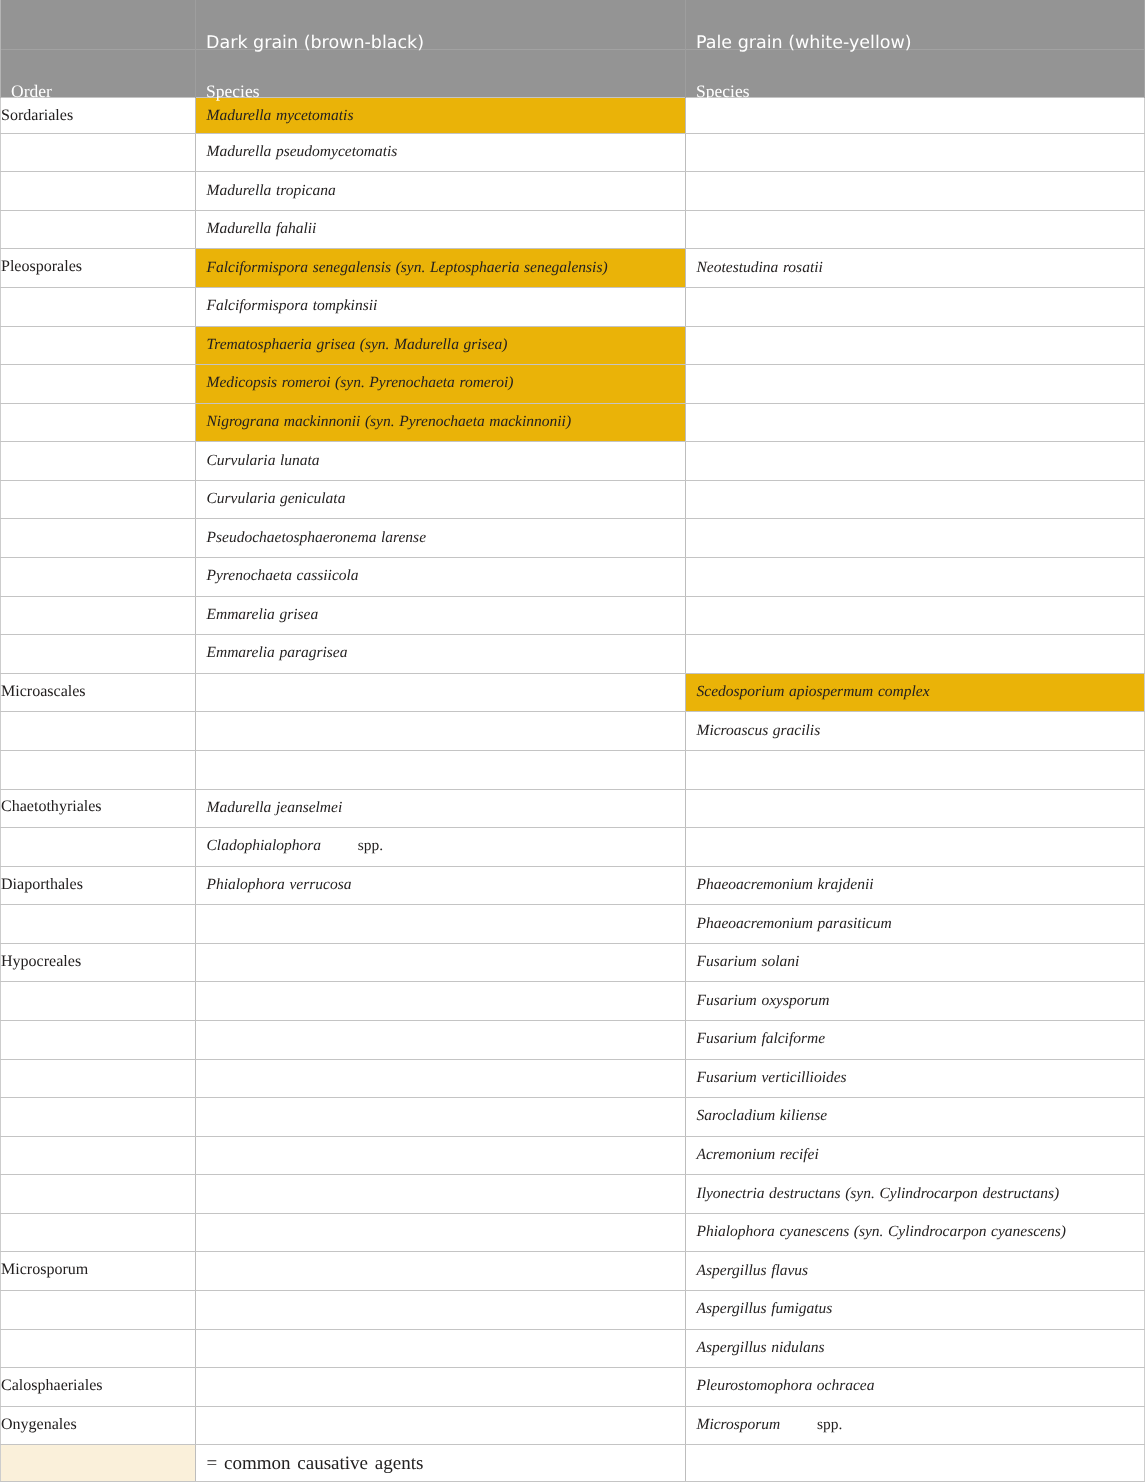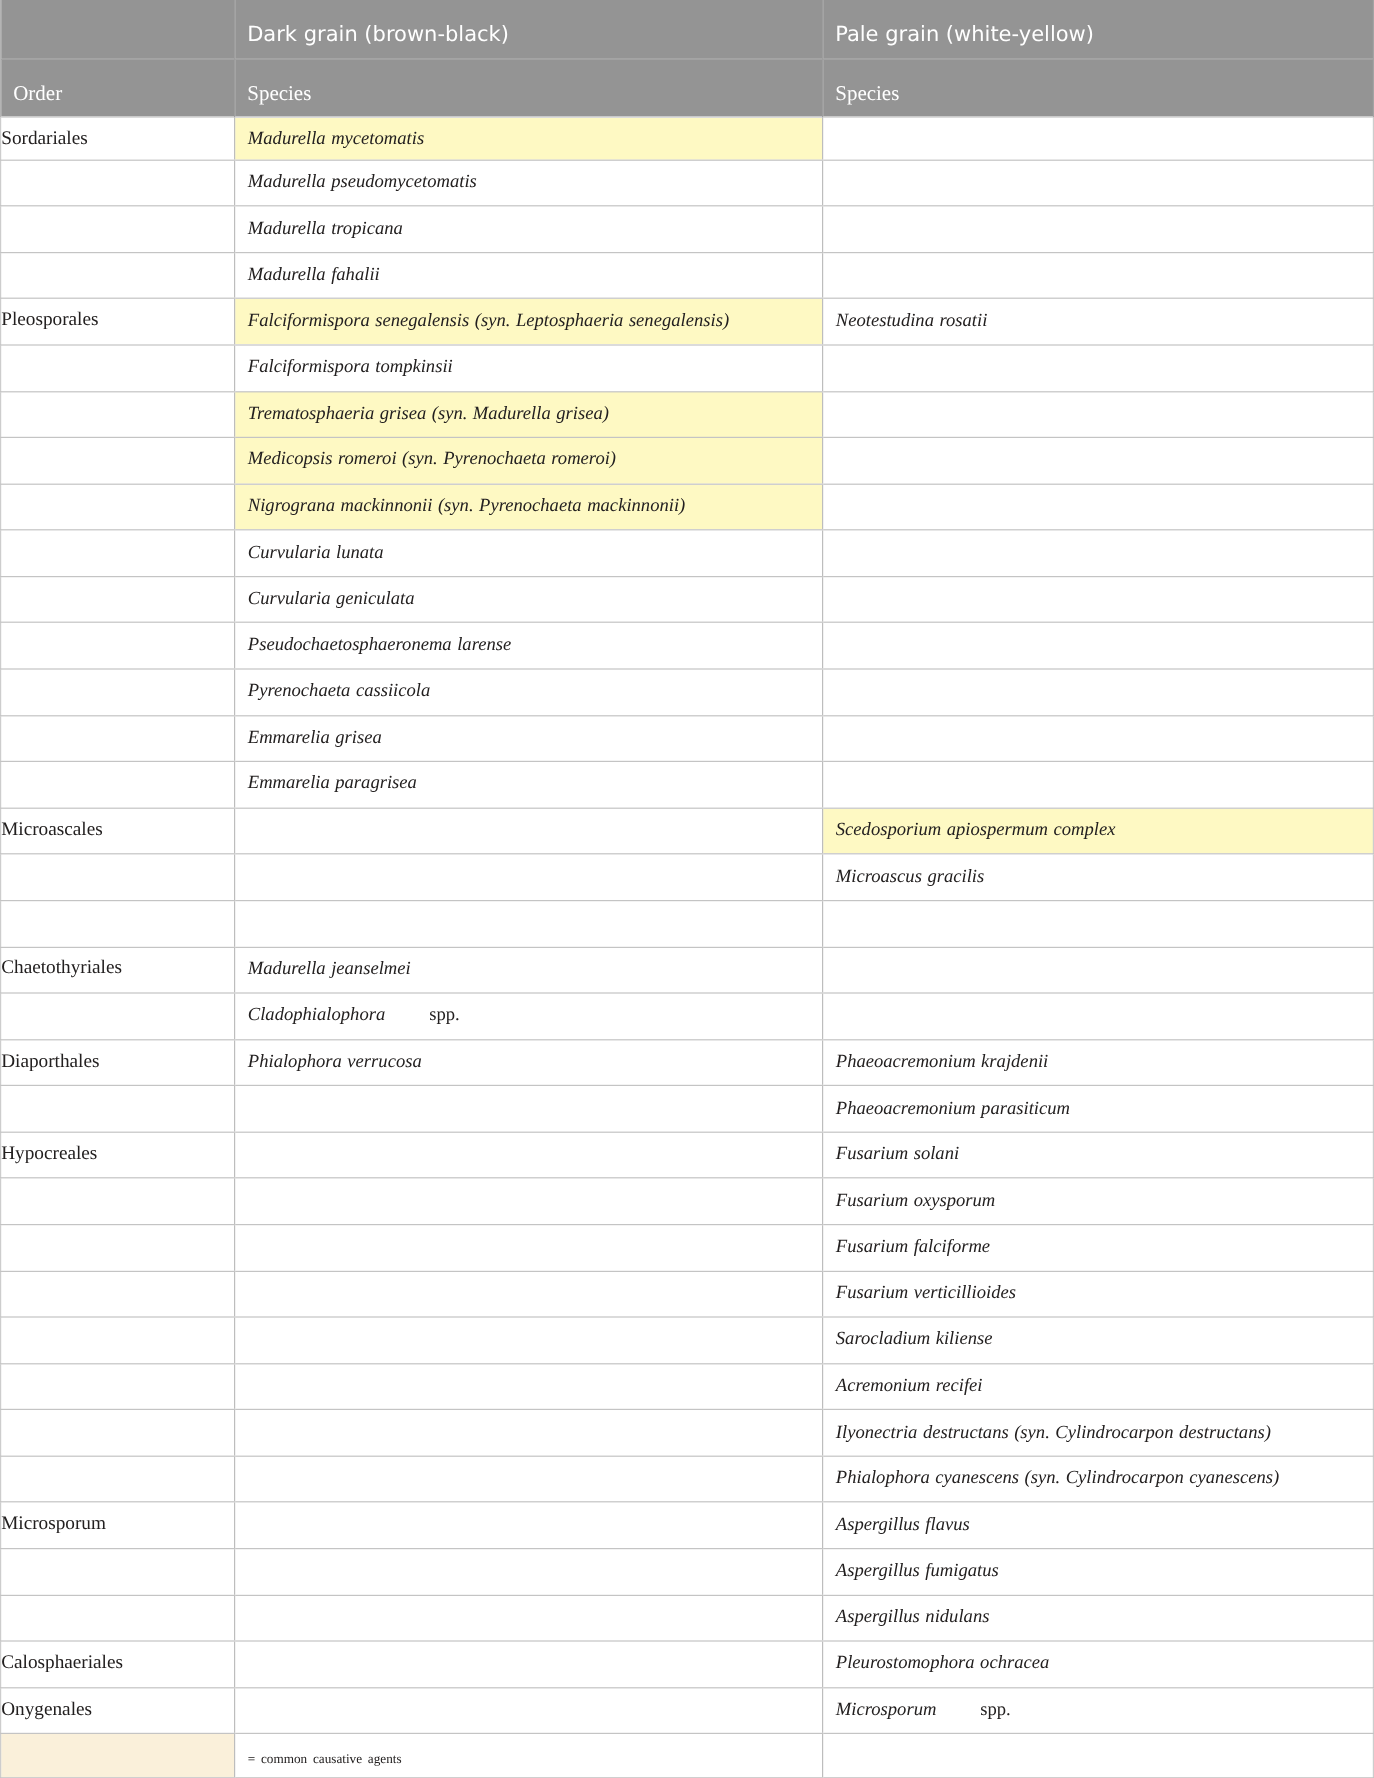--- a/index.html
+++ b/index.html
@@ -18,48 +18,48 @@
 
   thead th {
     background:#949494; color:#ffffff;
     font-family:"DejaVu Sans", sans-serif;
     font-weight:normal; text-align:left;
     font-size:17.5px; line-height:1;
     padding:0 6px 0 10px; vertical-align:middle; border:0;
   }
   thead tr.group-row th { height:48.5px; }
   thead tr.col-row th { height:47px; }
-  thead th > span.hlabel { display:block; position:relative; top:5px; }
+  thead th > span.hlabel { display:block; position:relative; top:19px; }
   thead th.sep-left { border-left:1px solid #9e9e9e; }
   thead tr.col-row th { border-top:1px solid #a2a2a2;font-family:Liberation Serif, serif; }
   thead tr.group-row th.col-order { border-left:1px solid #b4b4b4; }
   thead tr.col-row th.col-order { border-left:1px solid #b4b4b4; }
   thead tr th.col-pale { border-right:1px solid #a4a4a4; }
 
   tbody td {
     height:37.58px; padding:0 6px 0 10.5px;
     font-size:15.5px; line-height:1.1; color:#232020;
     border-bottom:1px solid #c4c4c4;
     vertical-align:middle; background:#ffffff;
     overflow:hidden; white-space:nowrap;
     word-spacing:0.7px;
   }
   tbody td.col-dark, tbody td.col-pale { border-left:1px solid #bdbdbd; }
   tbody td.col-order { border-left:1px solid #cdcdcd; }
   tbody td.col-pale { border-right:1px solid #cdcdcd; }
   tbody td.col-order { font-size:16.05px; word-spacing:0; padding-left:0; }
   tbody tr:first-child td { border-top:1px solid #c4c4c4; height:35.2px; }
   tbody tr:first-child td i, tbody tr:first-child td span.up, tbody tr:first-child td span.ordlabel { top:0.3px; }
-  tbody td.hl { background:#fef9c3; }
+  tbody td.hl { background:#eab308; }
   tbody td i, tbody td span.up, tbody td span.ordlabel { position:relative; top:-1px; }
   tbody td i { font-style:italic; }
   tbody td span.up { font-style:normal;margin-left:32px; }
   tbody tr.legend-row td { height:36px; border-bottom:1px solid #c4c4c4; }
   tbody tr.legend-row td.col-order { background:#faf0da; }
-  .legend-text { font-style:normal; font-size:11px; word-spacing:2.05px; position:relative; top:1.5px; }
+  .legend-text { font-style:normal; font-size:19px; word-spacing:2.05px; position:relative; top:1.5px; }
 </style>
 </head>
 <body>
 
 <div class="table-wrap">
 <table class="agents">
   <colgroup>
     <col class="c-order">
     <col class="c-dark">
     <col class="c-pale">

